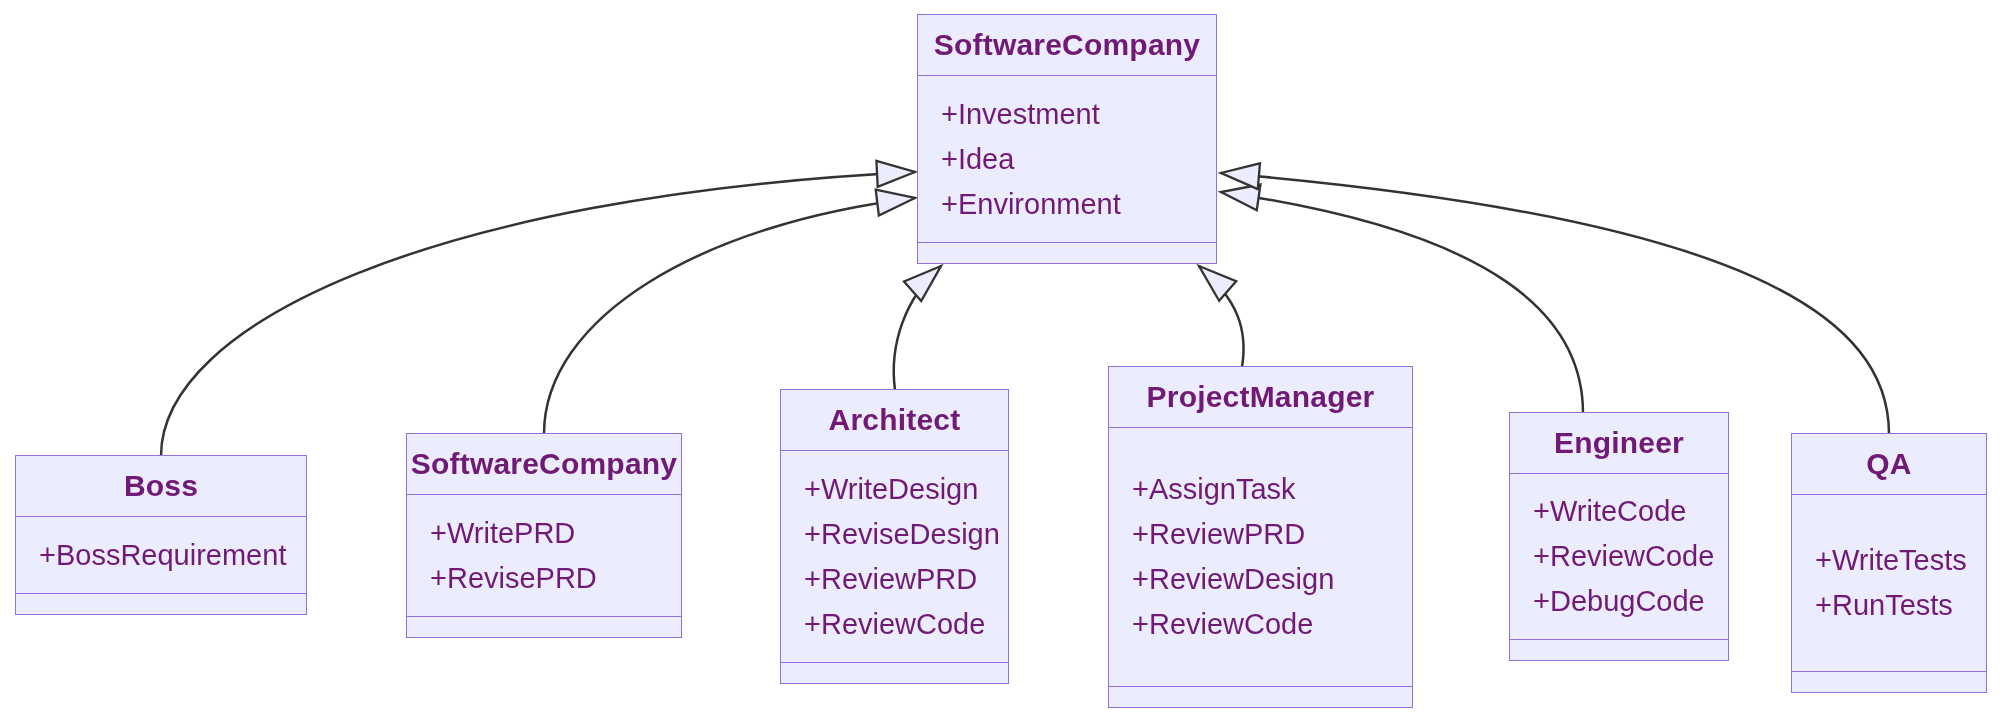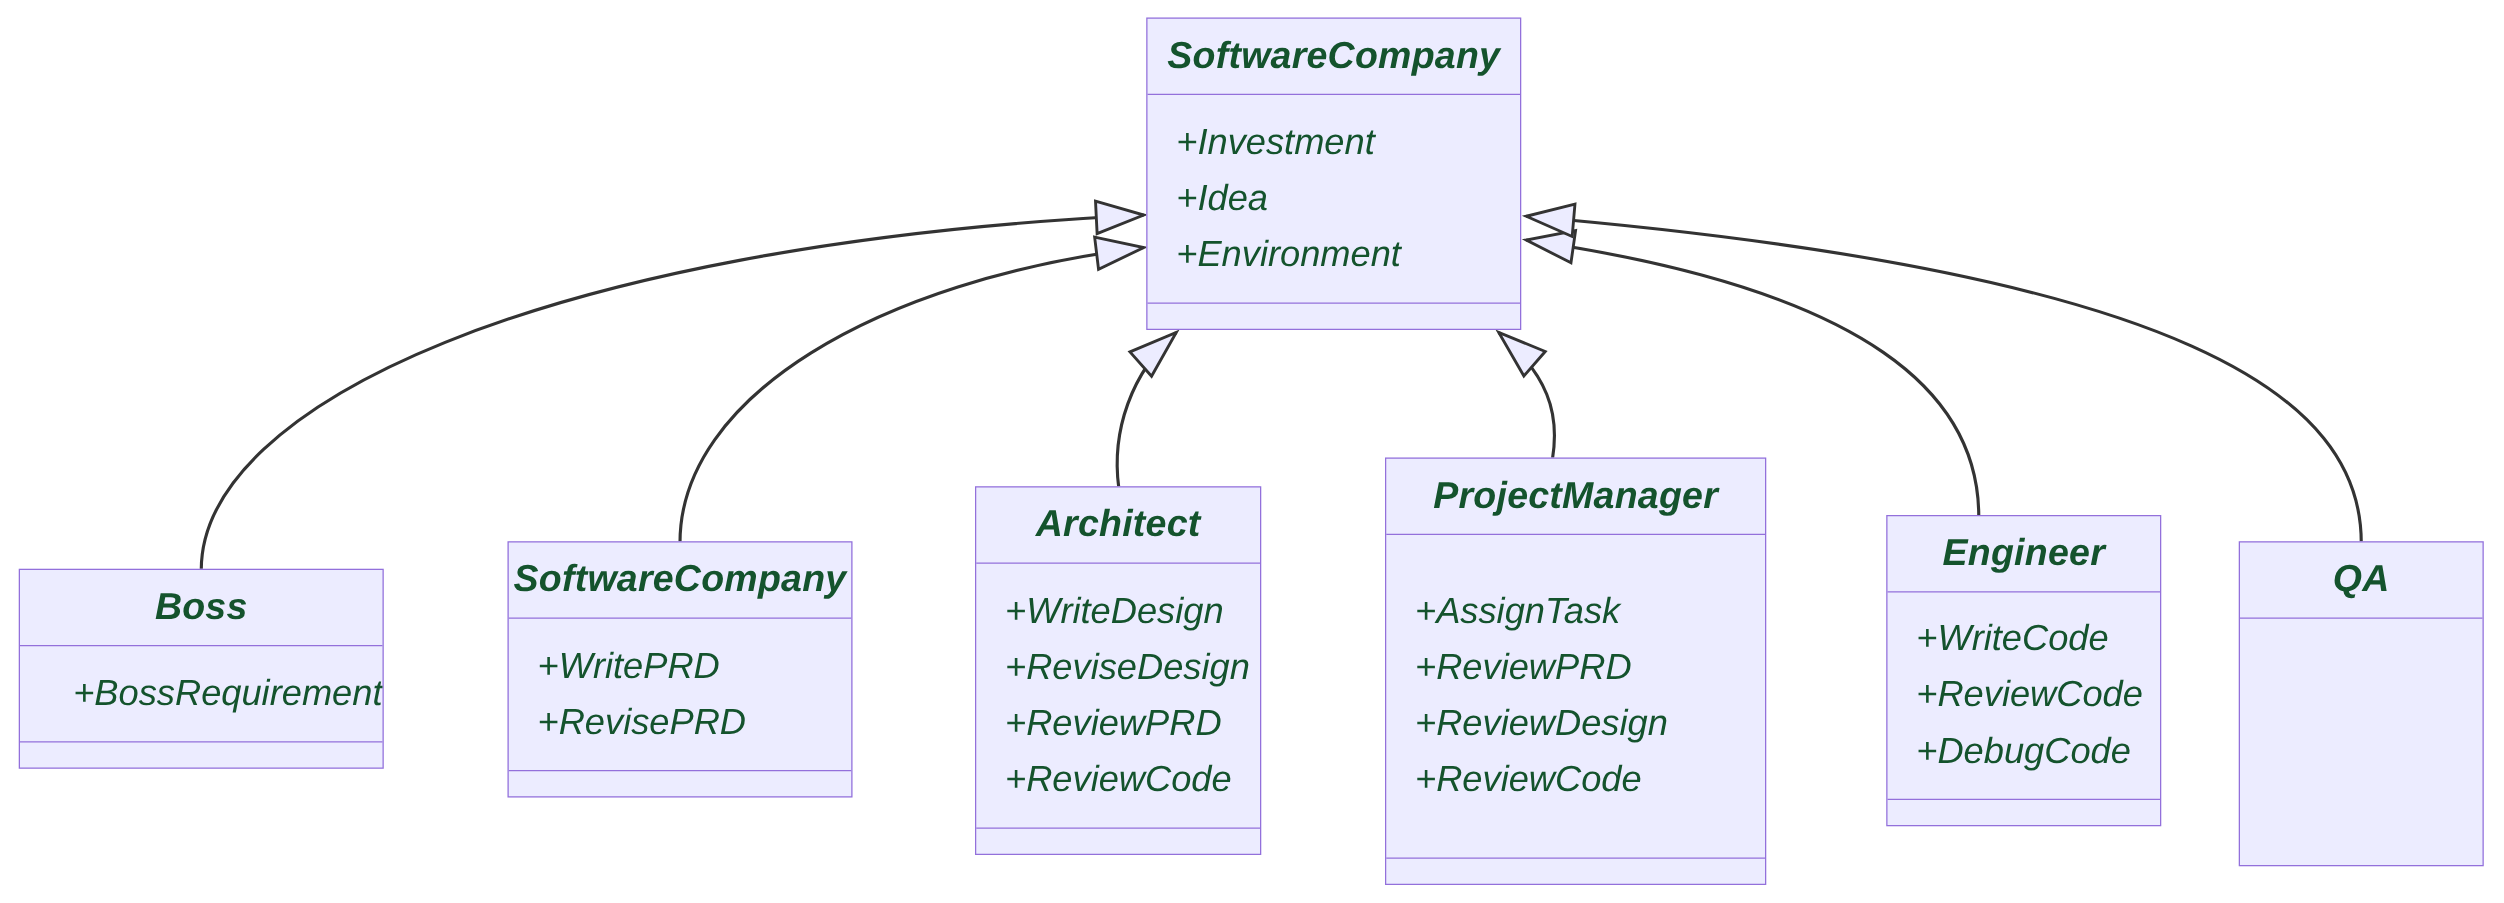--- a/index.html
+++ b/index.html
@@ -18,22 +18,21 @@
     stroke-width: 2.5px;
   }
   .class-box {
     position: absolute;
     z-index: 2;
     box-sizing: border-box;
     background: #ECECFF;
     border: 1.7px solid #9370DB;
     display: flex;
     flex-direction: column;
-    color: #14532d;
-    font-style: italic;
+    color: #701a75;
   }
   .class-title {
     flex: 0 0 auto;
     height: 60px;
     display: flex;
     align-items: center;
     justify-content: center;
     font-weight: bold;
     font-size: 30px;
     border-bottom: 1.7px solid #9370DB;
@@ -81,21 +80,21 @@
   <div class="class-box" style="left:917px; top:14px; width:300px; height:250px;">
     <div class="class-title">SoftwareCompany</div>
     <div class="class-members">
         <div class="member">+Investment</div>
         <div class="member">+Idea</div>
         <div class="member">+Environment</div>
       </div>
     <div class="class-methods"></div>
   </div>
 
-  <div class="class-box" style="left:15px; top:455px; width:292px; height:160px;text-align:right;">
+  <div class="class-box" style="left:15px; top:455px; width:292px; height:160px;">
     <div class="class-title">Boss</div>
     <div class="class-members">
         <div class="member">+BossRequirement</div>
       </div>
     <div class="class-methods"></div>
   </div>
 
   <div class="class-box" style="left:406px; top:433px; width:276px; height:205px;">
     <div class="class-title">SoftwareCompany</div>
     <div class="class-members">
@@ -132,16 +131,20 @@
     <div class="class-members">
         <div class="member">+WriteCode</div>
         <div class="member">+ReviewCode</div>
         <div class="member">+DebugCode</div>
       </div>
     <div class="class-methods"></div>
   </div>
 
   <div class="class-box" style="left:1791px; top:433px; width:196px; height:260px;">
     <div class="class-title">QA</div>
+    <div class="class-members">
+        <div class="member">+WriteTests</div>
+        <div class="member">+RunTests</div>
+      </div>
     <div class="class-methods"></div>
   </div>
 
 </div>
 
 </body></html>

